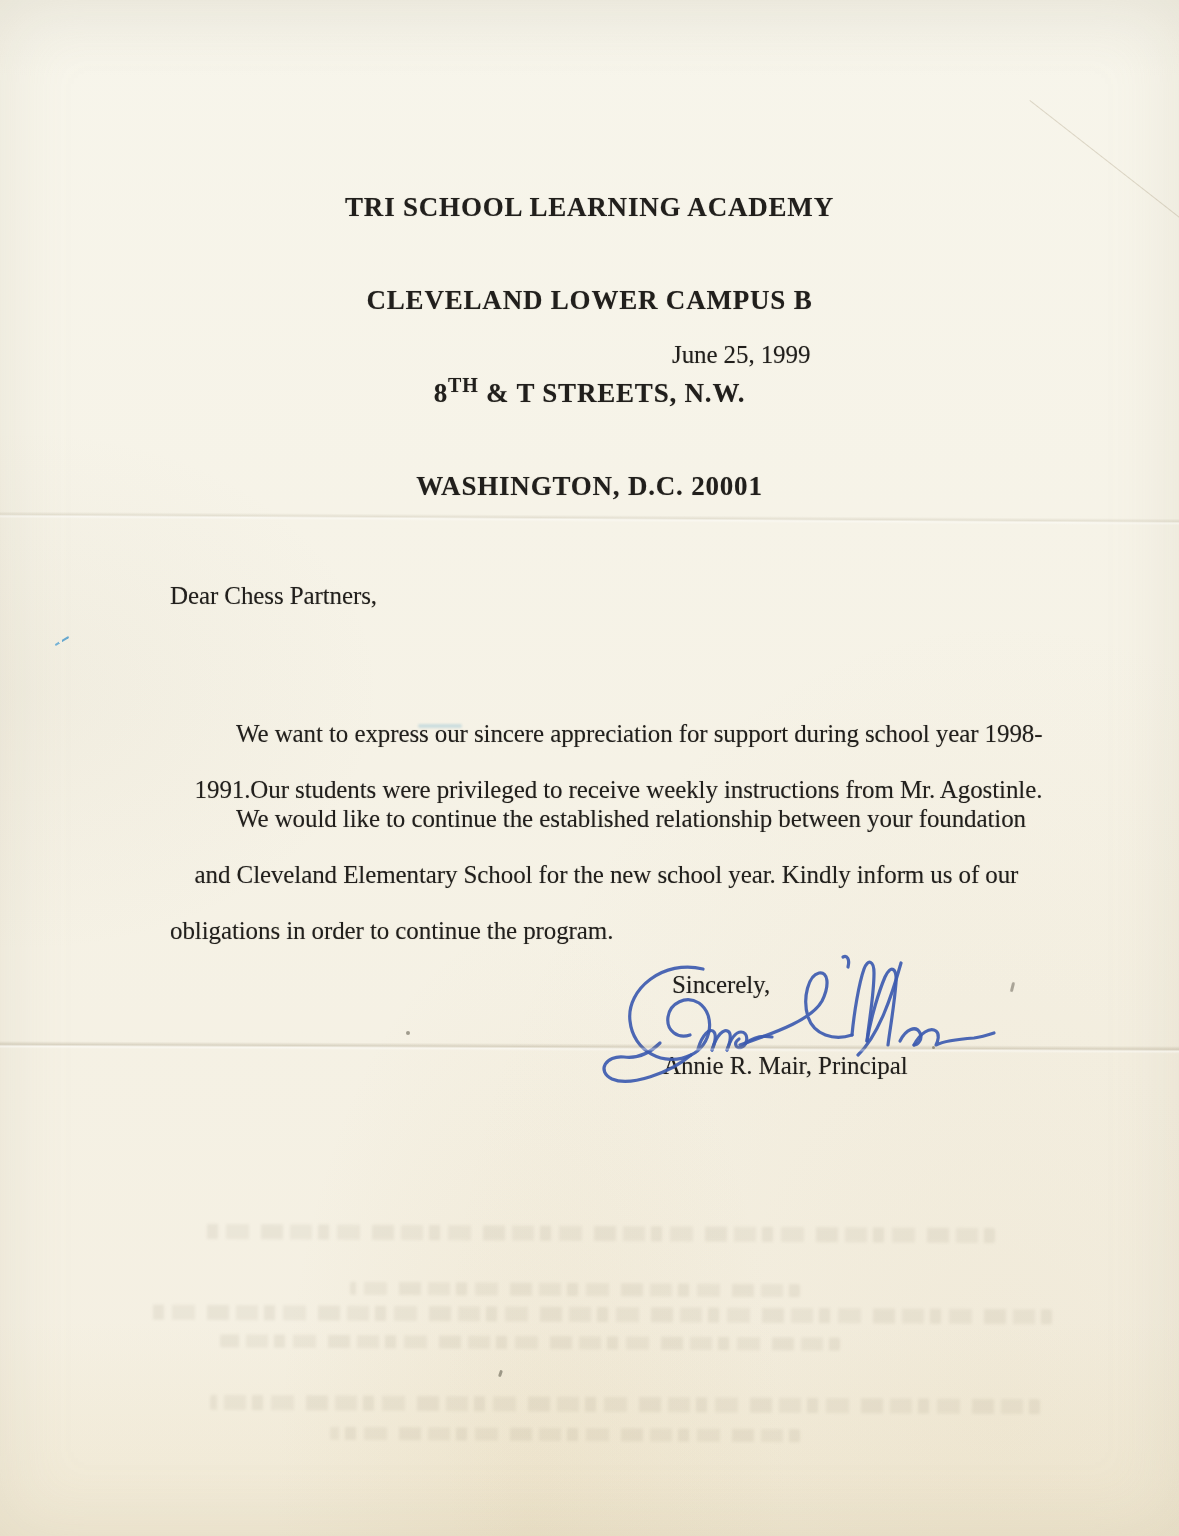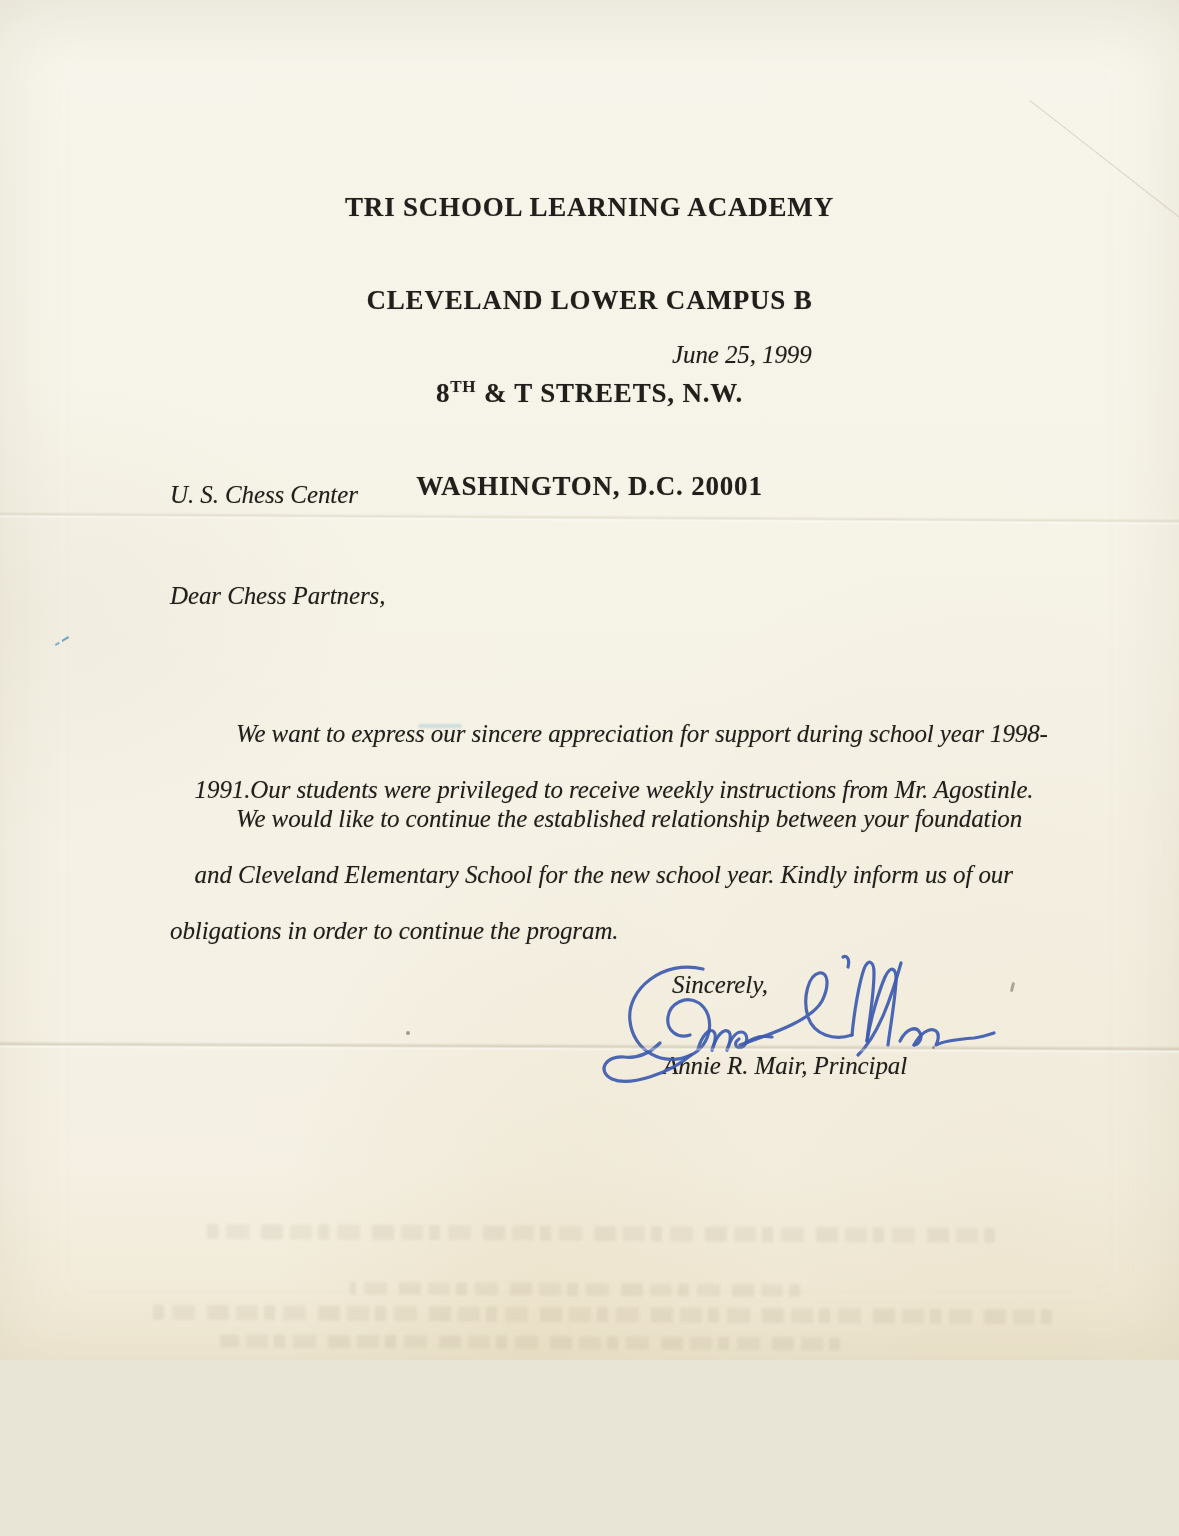--- a/index.html
+++ b/index.html
@@ -1,18 +1,18 @@
 <!DOCTYPE html>
 <html><head>
 <meta charset="utf-8">
 <style>
   html,body{margin:0;padding:0;background:#e8e4d6;}
   .page{
     position:relative;
-    width:1179px;height:1360px;
+    width:1179px;height:1536px;
     margin:0 auto;
     overflow:hidden;
     font-family:"Liberation Serif","DejaVu Serif",serif;
     color:#211f1c;
     background:
       radial-gradient(ellipse at 85% 92%, rgba(205,180,130,0.10), transparent 40%),
       radial-gradient(ellipse at 45% 99%, rgba(212,188,138,0.14), transparent 28%),
       radial-gradient(ellipse at 2% 45%, rgba(182,172,142,0.08), transparent 22%),
       linear-gradient(to top, rgba(224,206,160,0.22), rgba(224,206,160,0) 14%),
       linear-gradient(to bottom, rgba(238,236,226,0.55), rgba(238,236,226,0) 5%),
@@ -20,22 +20,22 @@
     box-shadow: inset 0 0 70px rgba(188,178,148,0.22);
   }
   .txt{position:absolute;white-space:pre-wrap;text-shadow:0 0 1px rgba(36,33,29,0.35);}
   .letterhead{
     top:130px;left:0;width:100%;
     text-align:center;
     font-weight:700;
     font-size:27px;line-height:31px;
     letter-spacing:0.8px;
   }
-  .letterhead sup{font-size:17px;vertical-align:super;line-height:0;}
-  .body-text{font-size:25px;line-height:28px;letter-spacing:-0.1px;font-style:italic;}
+  .letterhead sup{font-size:20px;vertical-align:super;line-height:0;}
+  .body-text{font-size:25px;line-height:28px;letter-spacing:-0.1px;}
   .recipient{line-height:30px;}
   .indent{display:block;text-indent:66px;}
   .para{width:880px;}
   
   .sig{position:absolute;left:580px;top:950px;width:420px;height:140px;pointer-events:none;}
   .sig path{fill:none;stroke:#3d5bb0;stroke-width:3.2;stroke-linecap:round;stroke-linejoin:round;opacity:0.92;}
   
   .crease{position:absolute;left:-10px;width:1200px;height:10px;pointer-events:none;}
   .crease-1{
     top:513px;transform:rotate(0.35deg);
@@ -87,21 +87,20 @@
   <div class="txt letterhead">
     <div>TRI SCHOOL LEARNING ACADEMY</div>
     <div>CLEVELAND LOWER CAMPUS B</div>
     <div><span>8</span><sup>TH</sup><span> &amp; T STREETS, N.W.</span></div>
     <div>WASHINGTON, D.C. 20001</div>
   </div>
 
   <div class="txt body-text" style="left:672px;top:341px;">June 25, 1999</div>
 
   <div class="txt body-text recipient" style="left:170px;top:420px;">
-    <div>U. S. Chess Center</div>
   </div>
 
   <div class="txt body-text" style="left:170px;top:582px;">Dear Chess Partners,</div>
 
   <div class="txt body-text para" style="left:170px;top:664px;">
     <span class="indent">We want to express our sincere appreciation for support during school year 1998-</span>
     <span>1991.Our students were privileged to receive weekly instructions from Mr. Agostinle.</span>
   </div>
 
   <div class="txt body-text para" style="left:170px;top:749px;">

